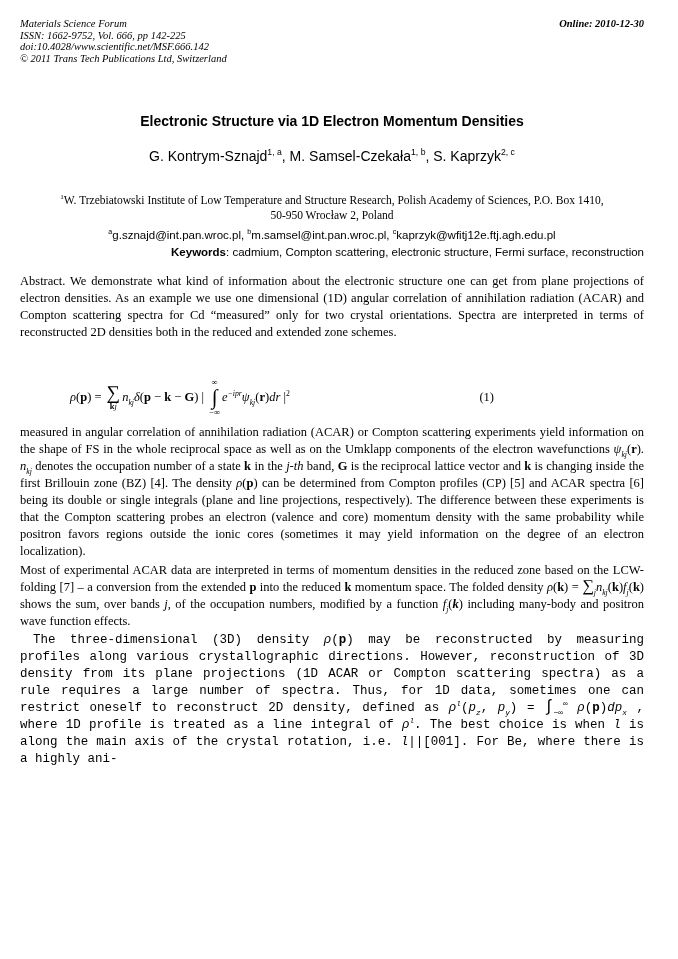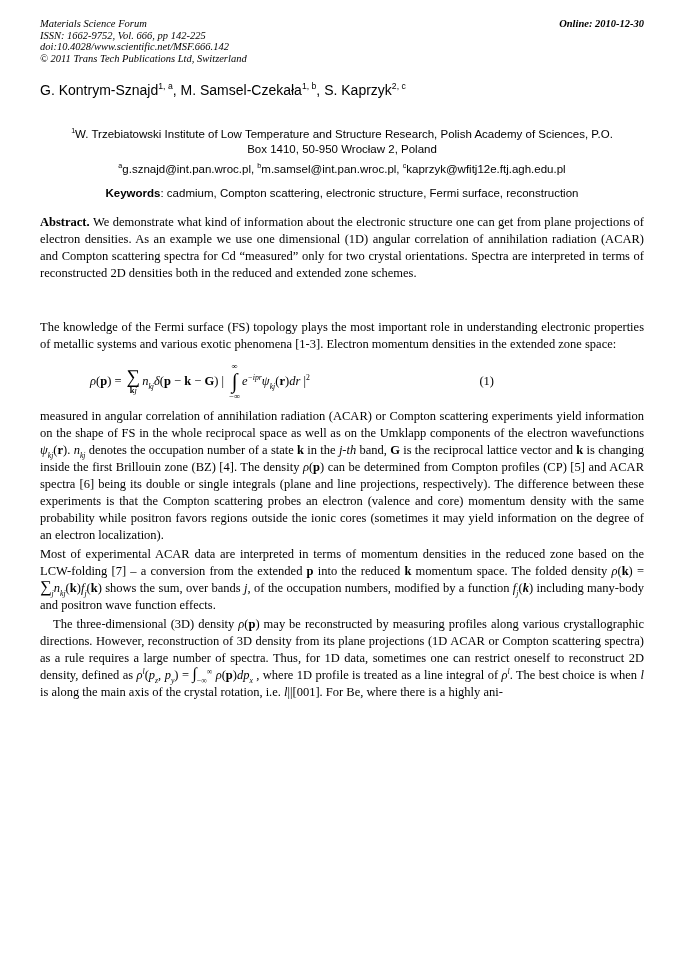--- a/index.html
+++ b/index.html
@@ -5,21 +5,21 @@
   * { margin: 0; padding: 0; box-sizing: border-box; }
   html, body { background: #ffffff; }
   body {
     width: 678px; height: 959px; overflow: hidden;
     color: #000;
     font-family: "Liberation Serif", "DejaVu Serif", serif;
   }
   .page {
     width: 678px; height: 959px;
     background: #fff;
-    padding: 18px 34px 0 40px;
+    padding: 18px 34px 0 20px;
     position: relative;
   }
   sub, sup { font-size: 0.62em; line-height: 0; }
   .it { font-style: italic; }
   .bd { font-weight: bold; }
   .op { font-size: 1.3em; line-height: 0; }
 
   
   .pub-header {
     display: flex; justify-content: space-between; align-items: flex-start;
@@ -29,58 +29,58 @@
   .pub-right { white-space: nowrap; font-weight: bold; }
 
   
   .title {
     margin-top: 49px;
     text-align: center;
     font: bold 14px/17px "Liberation Sans", "DejaVu Sans", sans-serif;
   }
   .authors {
     margin-top: 17px;
-    text-align: left;
+    text-align: center;
     font: 14px/19px "Liberation Sans", "DejaVu Sans", sans-serif;
   }
 
   
   .affiliations {
     margin-top: 27px;
     text-align: center;
     font: 11.5px/14.5px "Liberation Sans", "DejaVu Sans", sans-serif;
   }
-  .affil { margin-bottom: 3px; }
+  .affil { margin-bottom: 3px; font-family: Liberation Serif, serif; }
   .affil-1 { max-width: 555px; margin-left: auto; margin-right: auto; }
   .emails { margin-top: 6px; }
 
   
   .keywords {
-    margin-top: 9px;
+    margin-top: 2px;
     font: 11.5px/14px "Liberation Sans", "DejaVu Sans", sans-serif;
-    text-align: center;
+    text-align: right;
   }
   .kw-label { font-weight: bold; }
 
   
   .abstract {
     margin-top: 14px;
     font: 12.5px/17px "Liberation Serif", "DejaVu Serif", serif;
     text-align: justify;
   }
-  .abs-label { font-weight: bold; }
+  .abs-label { font-weight: normal; }
 
   
   .body-text {
     margin-top: 37px;
     font: 12.5px/17px "Liberation Serif", "DejaVu Serif", serif;
     text-align: justify;
   }
   .para { margin-top: 2px; }
-  .para.indent { text-indent: 13px; }
+  .para.indent { text-indent: 13px; font-family: Liberation Mono, monospace; }
   .eq-seg { white-space: pre; }
 
   
   .equation {
     display: flex; align-items: center;
     margin: 9px 0 7px 0;
     padding-left: 50px;
   }
   .eq-left { display: inline-flex; align-items: center; }
   .stack {
@@ -100,35 +100,35 @@
   <header class="pub-header">
     <div class="pub-left">
       <div>Materials Science Forum</div>
       <div>ISSN: 1662-9752, Vol. 666, pp 142-225</div>
       <div>doi:10.4028/www.scientific.net/MSF.666.142</div>
       <div>© 2011 Trans Tech Publications Ltd, Switzerland</div>
     </div>
     <div class="pub-right">Online: 2010-12-30</div>
   </header>
 
+  <h1 class="title">Electronic Structure via 1D Electron Momentum Densities</h1>
 
   <div class="authors">G. Kontrym-Sznajd<sup>1, a</sup>, M. Samsel-Czekała<sup>1, b</sup>, S. Kaprzyk<sup>2, c</sup></div>
 
   <div class="affiliations">
     <p class="affil affil-1"><sup>1</sup>W. Trzebiatowski Institute of Low Temperature and Structure Research, Polish Academy of Sciences, P.O. Box 1410, 50-950 Wrocław 2, Poland</p>
     <p class="emails"><sup>a</sup>g.sznajd@int.pan.wroc.pl, <sup>b</sup>m.samsel@int.pan.wroc.pl, <sup>c</sup>kaprzyk@wfitj12e.ftj.agh.edu.pl</p>
   </div>
 
   <p class="keywords"><span class="kw-label">Keywords</span><span>: cadmium, Compton scattering, electronic structure, Fermi surface, reconstruction</span></p>
 
   <p class="abstract"><span class="abs-label">Abstract. </span><span>We demonstrate what kind of information about the electronic structure one can get from plane projections of electron densities. As an example we use one dimensional (1D) angular correlation of annihilation radiation (ACAR) and Compton scattering spectra for Cd “measured” only for two crystal orientations. Spectra are interpreted in terms of reconstructed 2D densities both in the reduced and extended zone schemes.</span></p>
 
   <div class="body-text">
 
-    <p class="para">The knowledge of the Fermi surface (FS) topology plays the most important role in understanding electronic properties of metallic systems and various exotic phenomena [1-3]. Electron momentum densities in the extended zone space:</p>
 
     <div class="equation">
       <span class="eq-left">
         <span class="eq-seg"><span class="it">ρ</span>(<span class="bd">p</span>) = </span>
         <span class="stack">
           <span class="big-op">∑</span>
           <span class="lim"><span class="bd">k</span><span class="it">j</span></span>
         </span>
         <span class="eq-seg"><span class="it">n</span><sub class="it">kj</sub><span class="it">δ</span>(<span class="bd">p</span> − <span class="bd">k</span> − <span class="bd">G</span>) | </span>
         <span class="stack">

